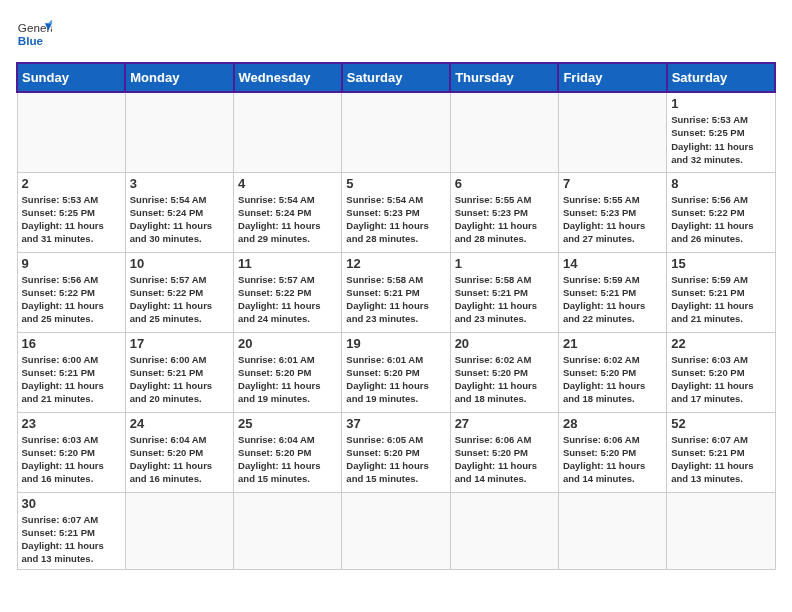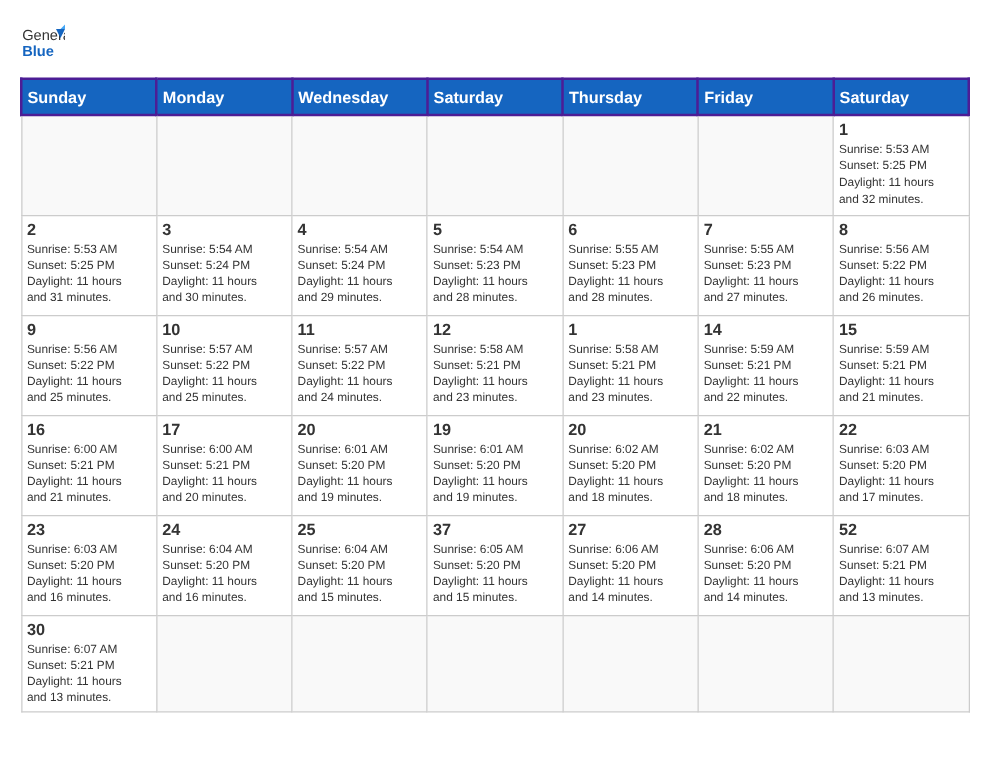--- a/index.html
+++ b/index.html
@@ -63,20 +63,21 @@
     .day-number {
       font-size: 13px;
       font-weight: bold;
       color: #333;
       margin-bottom: 2px;
     }
     .day-info {
       font-size: 9.5px;
       color: #333;
       line-height: 1.4;
+      font-weight: bold;
     }
     .empty-cell {
       background: #f9f9f9;
     }
     .last-row td {
       height: 70px;
     }
   </style>
 </head>
 <body>

